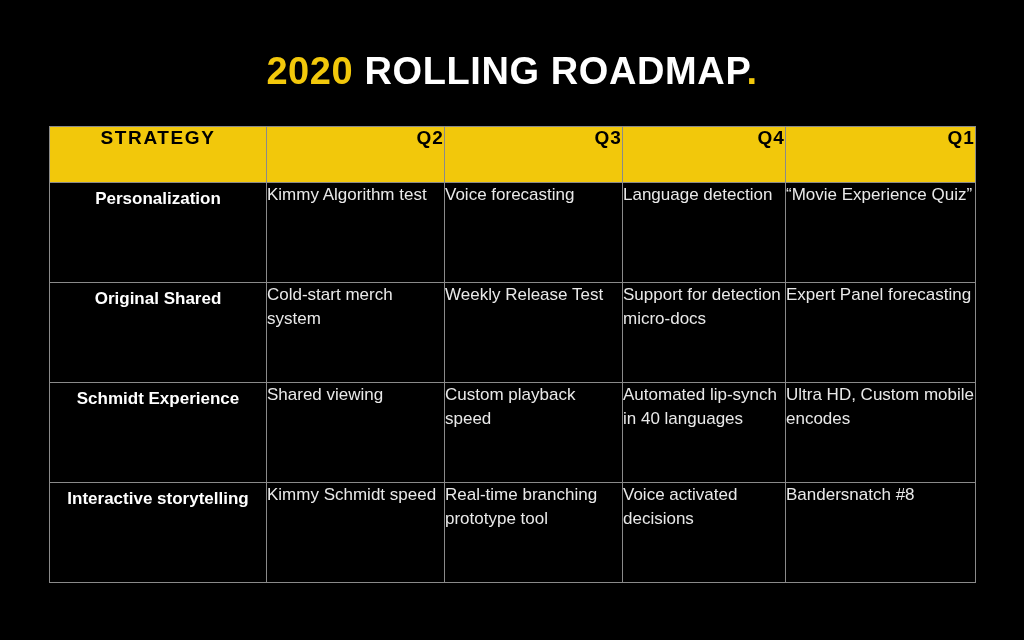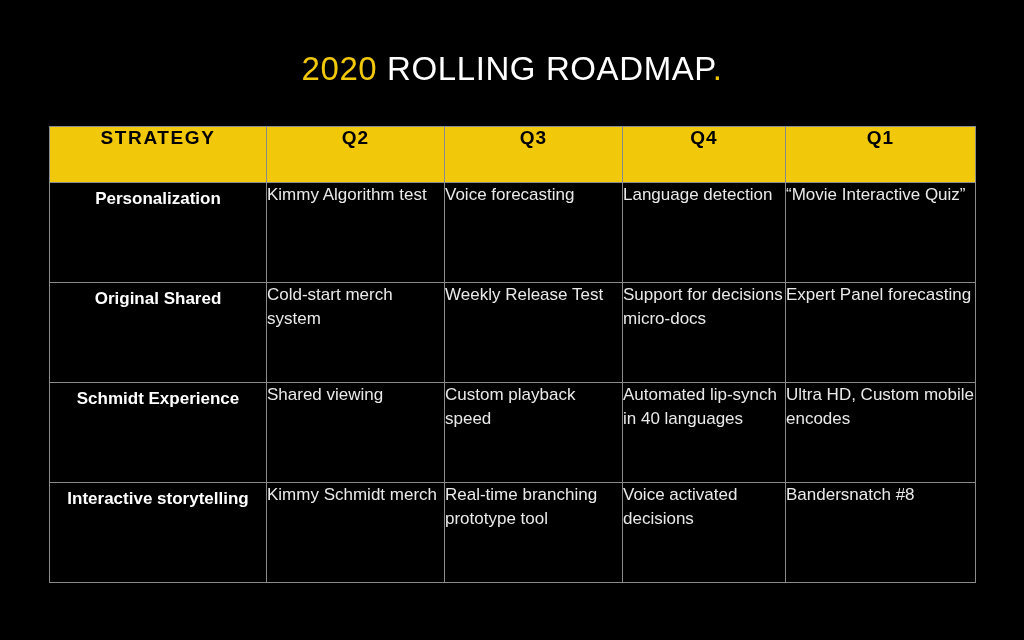--- a/index.html
+++ b/index.html
@@ -26,22 +26,22 @@
   .title-wrap {
     position: absolute;
     top: 50px;
     left: 0;
     width: 1024px;
     text-align: center;
   }
   .title {
     display: inline-block;
     font-family: "Liberation Sans", sans-serif;
-    font-size: 33px;
-    font-weight: normal;
+    font-size: 38px;
+    font-weight: bold;
     letter-spacing: 0.6px;
     color: #ffffff;
     white-space: nowrap;
     text-align: center;
   }
   .title .accent { color: #f2c80b; }
 
   
   .roadmap-table {
     position: absolute;
@@ -60,21 +60,21 @@
 
   
   thead th {
     background: #f2c80b;
     height: 56px;
     color: #000000;
     font-size: 19px;
     font-weight: bold;
     letter-spacing: 1.1px;
     vertical-align: middle;
-    text-align: center;
+    text-align: right;
     padding: 0 0 0 18px;
     box-sizing: border-box;
   }
   thead th.strategy-head {
     text-align: center;
     padding: 0;
     letter-spacing: 1.6px;
   }
 
   
@@ -127,39 +127,39 @@
         <th>Q4</th>
         <th>Q1</th>
       </tr>
     </thead>
     <tbody>
       <tr>
         <td class="strategy-cell">Personalization</td>
         <td>Kimmy Algorithm test</td>
         <td>Voice forecasting</td>
         <td>Language detection</td>
-        <td>“Movie Interactive Quiz”</td>
+        <td>“Movie Experience Quiz”</td>
       </tr>
       <tr>
         <td class="strategy-cell">Original Shared</td>
         <td>Cold-start merch system</td>
         <td>Weekly Release Test</td>
-        <td>Support for decisions micro-docs</td>
+        <td>Support for detection micro-docs</td>
         <td>Expert Panel forecasting</td>
       </tr>
       <tr>
         <td class="strategy-cell">Schmidt Experience</td>
         <td>Shared viewing</td>
         <td>Custom playback speed</td>
         <td>Automated lip-synch in 40 languages</td>
         <td>Ultra HD, Custom mobile encodes</td>
       </tr>
       <tr>
         <td class="strategy-cell">Interactive storytelling</td>
-        <td>Kimmy Schmidt merch</td>
+        <td>Kimmy Schmidt speed</td>
         <td>Real-time branching prototype tool</td>
         <td>Voice activated decisions</td>
         <td>Bandersnatch #8</td>
       </tr>
     </tbody>
   </table>
 
 </div>
 
 </body></html>

